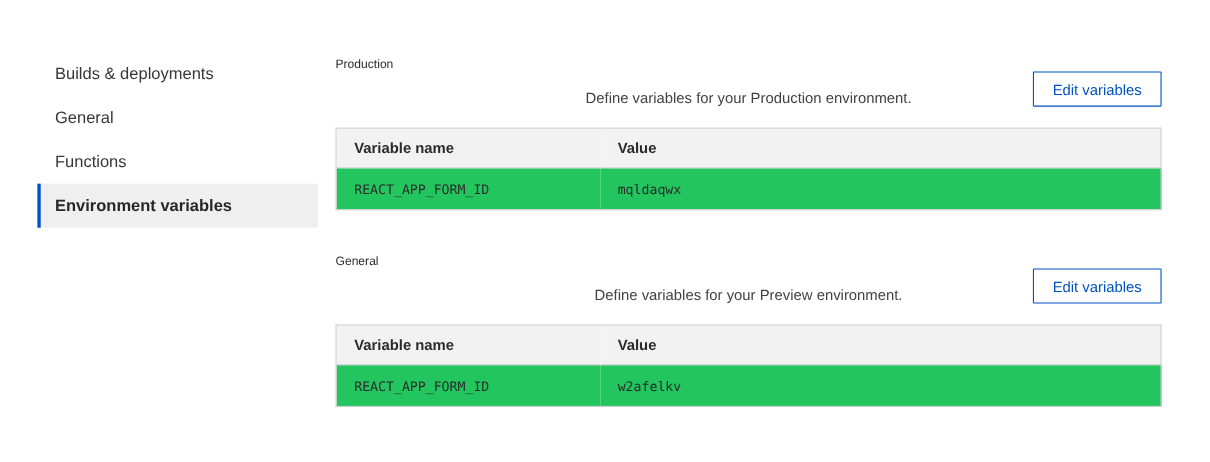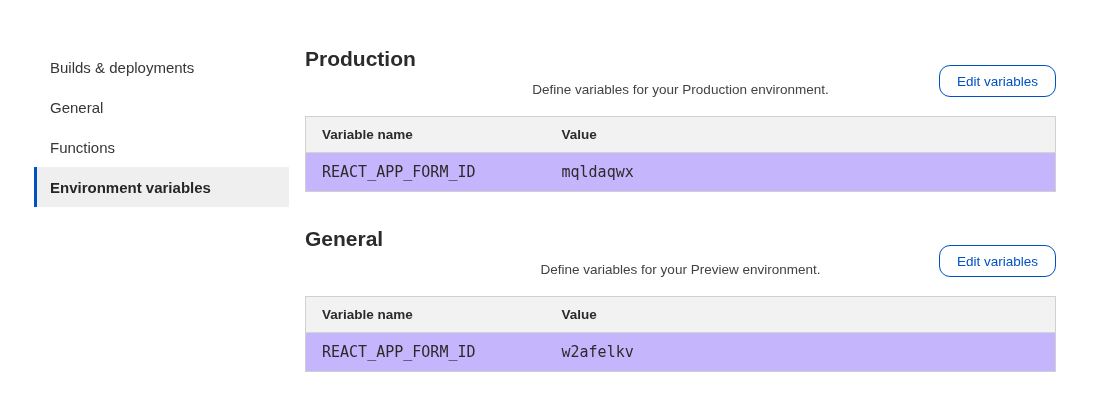--- a/index.html
+++ b/index.html
@@ -51,41 +51,41 @@
     width: 751px;
   }
   .section {
     position: relative;
   }
   .section + .section {
     margin-top: 39px;
   }
   .section-title {
     margin: 0;
-    font-size: 21px;
+    font-size: 11px;
     line-height: 16px;
-    font-weight: 700;
+    font-weight: 400;
     color: #2b2b2b;
   }
   .section-desc {
     margin: 15px 0 0 0;
     font-size: 13.5px;
     line-height: 16px;
     color: #424242;
     text-align: center;
   }
   .edit-btn {
     position: absolute;
     top: 14px;
     right: 0;
     height: 32px;
     padding: 0 17px;
     background: #ffffff;
     border: 1px solid #0051c3;
-    border-radius: 11px;
+    border-radius: 1px;
     color: #0051c3;
     font-family: "Liberation Sans", sans-serif;
     font-size: 13.5px;
     cursor: pointer;
   }
 
   
   table.vars {
     margin-top: 18px;
     width: 100%;
@@ -98,25 +98,25 @@
     text-align: left;
     font-size: 13.5px;
     font-weight: 700;
     color: #2b2b2b;
     padding: 10px 16px;
     height: 36px;
     border-bottom: 1px solid #d5d5d5;
   }
   table.vars td {
     font-family: "DejaVu Sans Mono", monospace;
-    font-size: 15px;
+    font-size: 12px;
     color: #2b2b2b;
     padding: 10px 16px;
     height: 38px;
-    background: #c4b5fd;
+    background: #22c55e;
   }
   table.vars col.c-name { width: 240px; }
 </style>
 </head>
 <body>
 
 <div class="page">
 
   <nav class="sidebar">
     <div class="side-item">Builds &amp; deployments</div>

